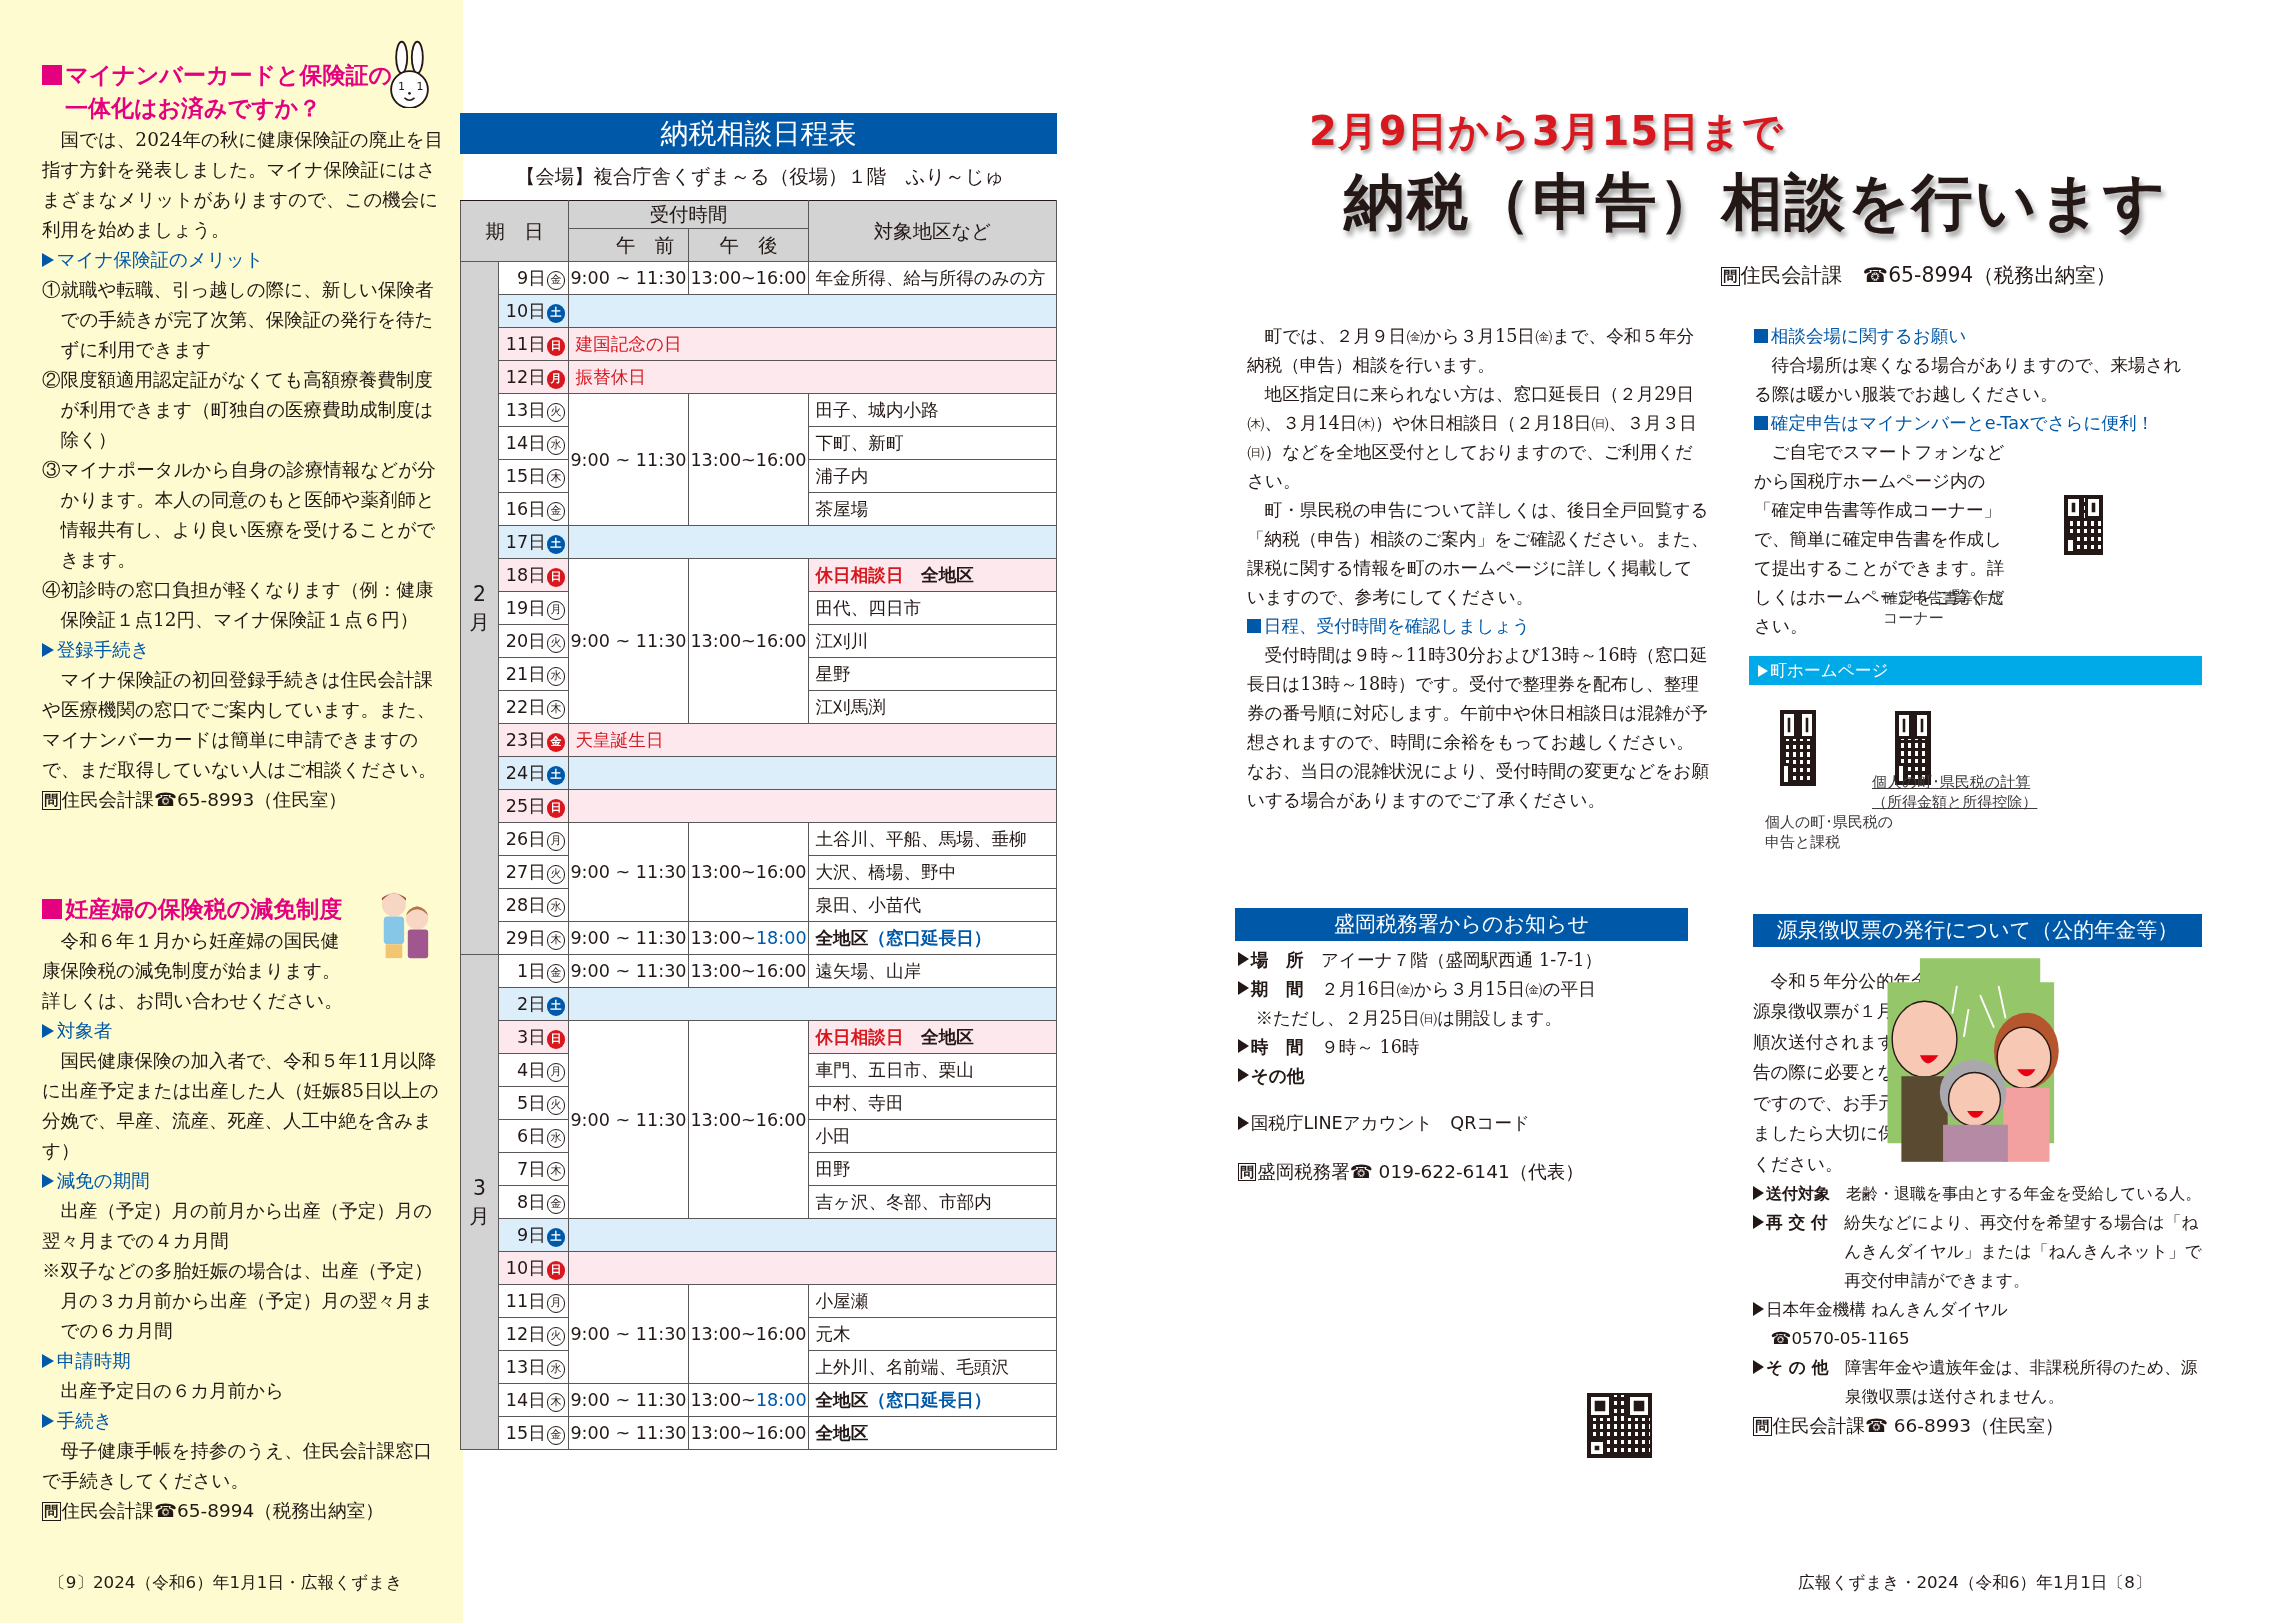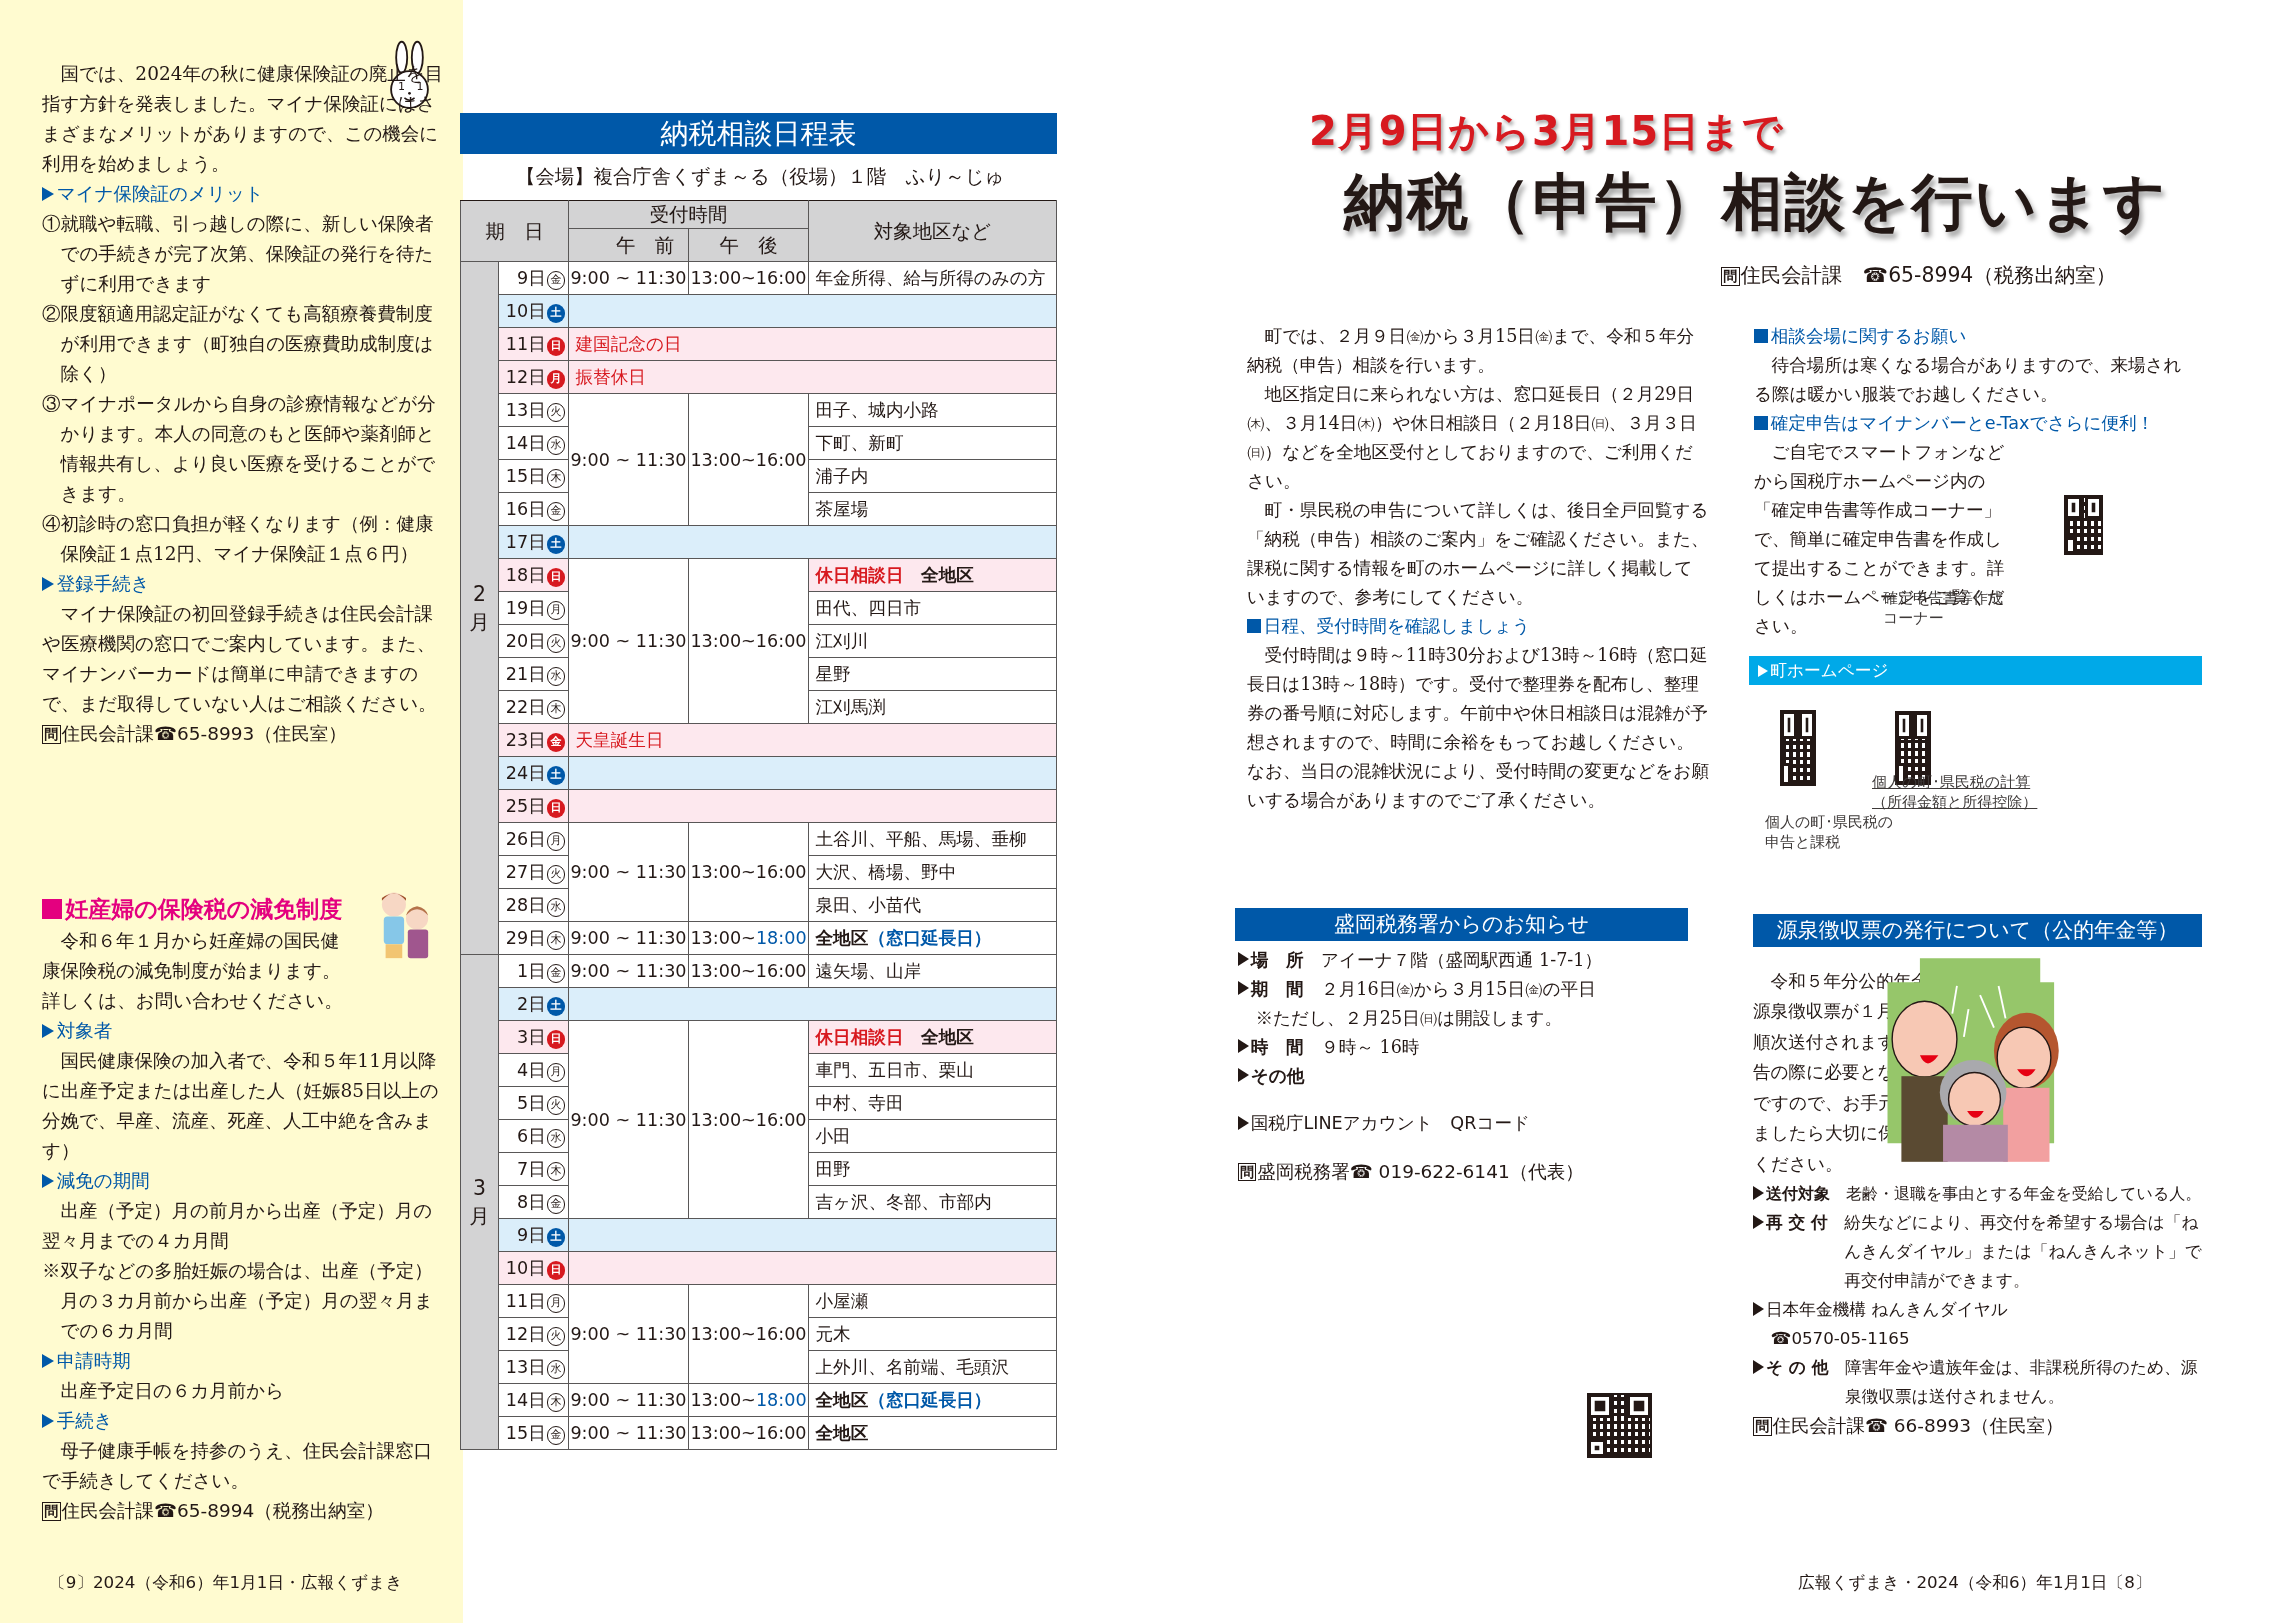--- a/index.html
+++ b/index.html
@@ -97,20 +97,24 @@
     <ellipse cx="38" cy="40" rx="12" ry="34" fill="#fff" stroke="#231815" stroke-width="4"></ellipse>
     <ellipse cx="72" cy="40" rx="12" ry="34" fill="#fff" stroke="#231815" stroke-width="4"></ellipse>
     <circle cx="55" cy="110" r="40" fill="#fff" stroke="#231815" stroke-width="4"></circle>
     <text x="30" y="110" font-size="24" font-family="DejaVu Sans" fill="#231815">1</text>
     <text x="70" y="110" font-size="24" font-family="DejaVu Sans" fill="#231815">1</text>
     <circle cx="55" cy="118" r="3" fill="#231815"></circle>
     <path d="M44 128 Q55 138 66 128" stroke="#231815" stroke-width="3" fill="none"></path>
   </svg>
 
   <div class="lc-inner" style="top:59px;">
+    <div class="pink-head">
+      <span class="sq"></span><span>マイナンバーカードと保険証の</span><br>
+      <span class="indent">一体化はお済みですか？</span>
+    </div>
     <p class="body-p">国では、2024年の秋に健康保険証の廃止を目指す方針を発表しました。マイナ保険証にはさまざまなメリットがありますので、この機会に利用を始めましょう。</p>
     <div class="blue-sub"><span class="tri"></span><span>マイナ保険証のメリット</span></div>
     <p class="num-item">①就職や転職、引っ越しの際に、新しい保険者での手続きが完了次第、保険証の発行を待たずに利用できます</p>
     <p class="num-item">②限度額適用認定証がなくても高額療養費制度が利用できます（町独自の医療費助成制度は除く）</p>
     <p class="num-item">③マイナポータルから自身の診療情報などが分かります。本人の同意のもと医師や薬剤師と情報共有し、より良い医療を受けることができます。</p>
     <p class="num-item">④初診時の窓口負担が軽くなります（例：健康保険証１点12円、マイナ保険証１点６円）</p>
     <div class="blue-sub"><span class="tri"></span><span>登録手続き</span></div>
     <p class="body-p">マイナ保険証の初回登録手続きは住民会計課や医療機関の窓口でご案内しています。また、マイナンバーカードは簡単に申請できますので、まだ取得していない人はご相談ください。</p>
     <div class="contact">
       <span class="toi">問</span><span>住民会計課</span><span class="tel">☎</span><span>65-8993（住民室）</span>

